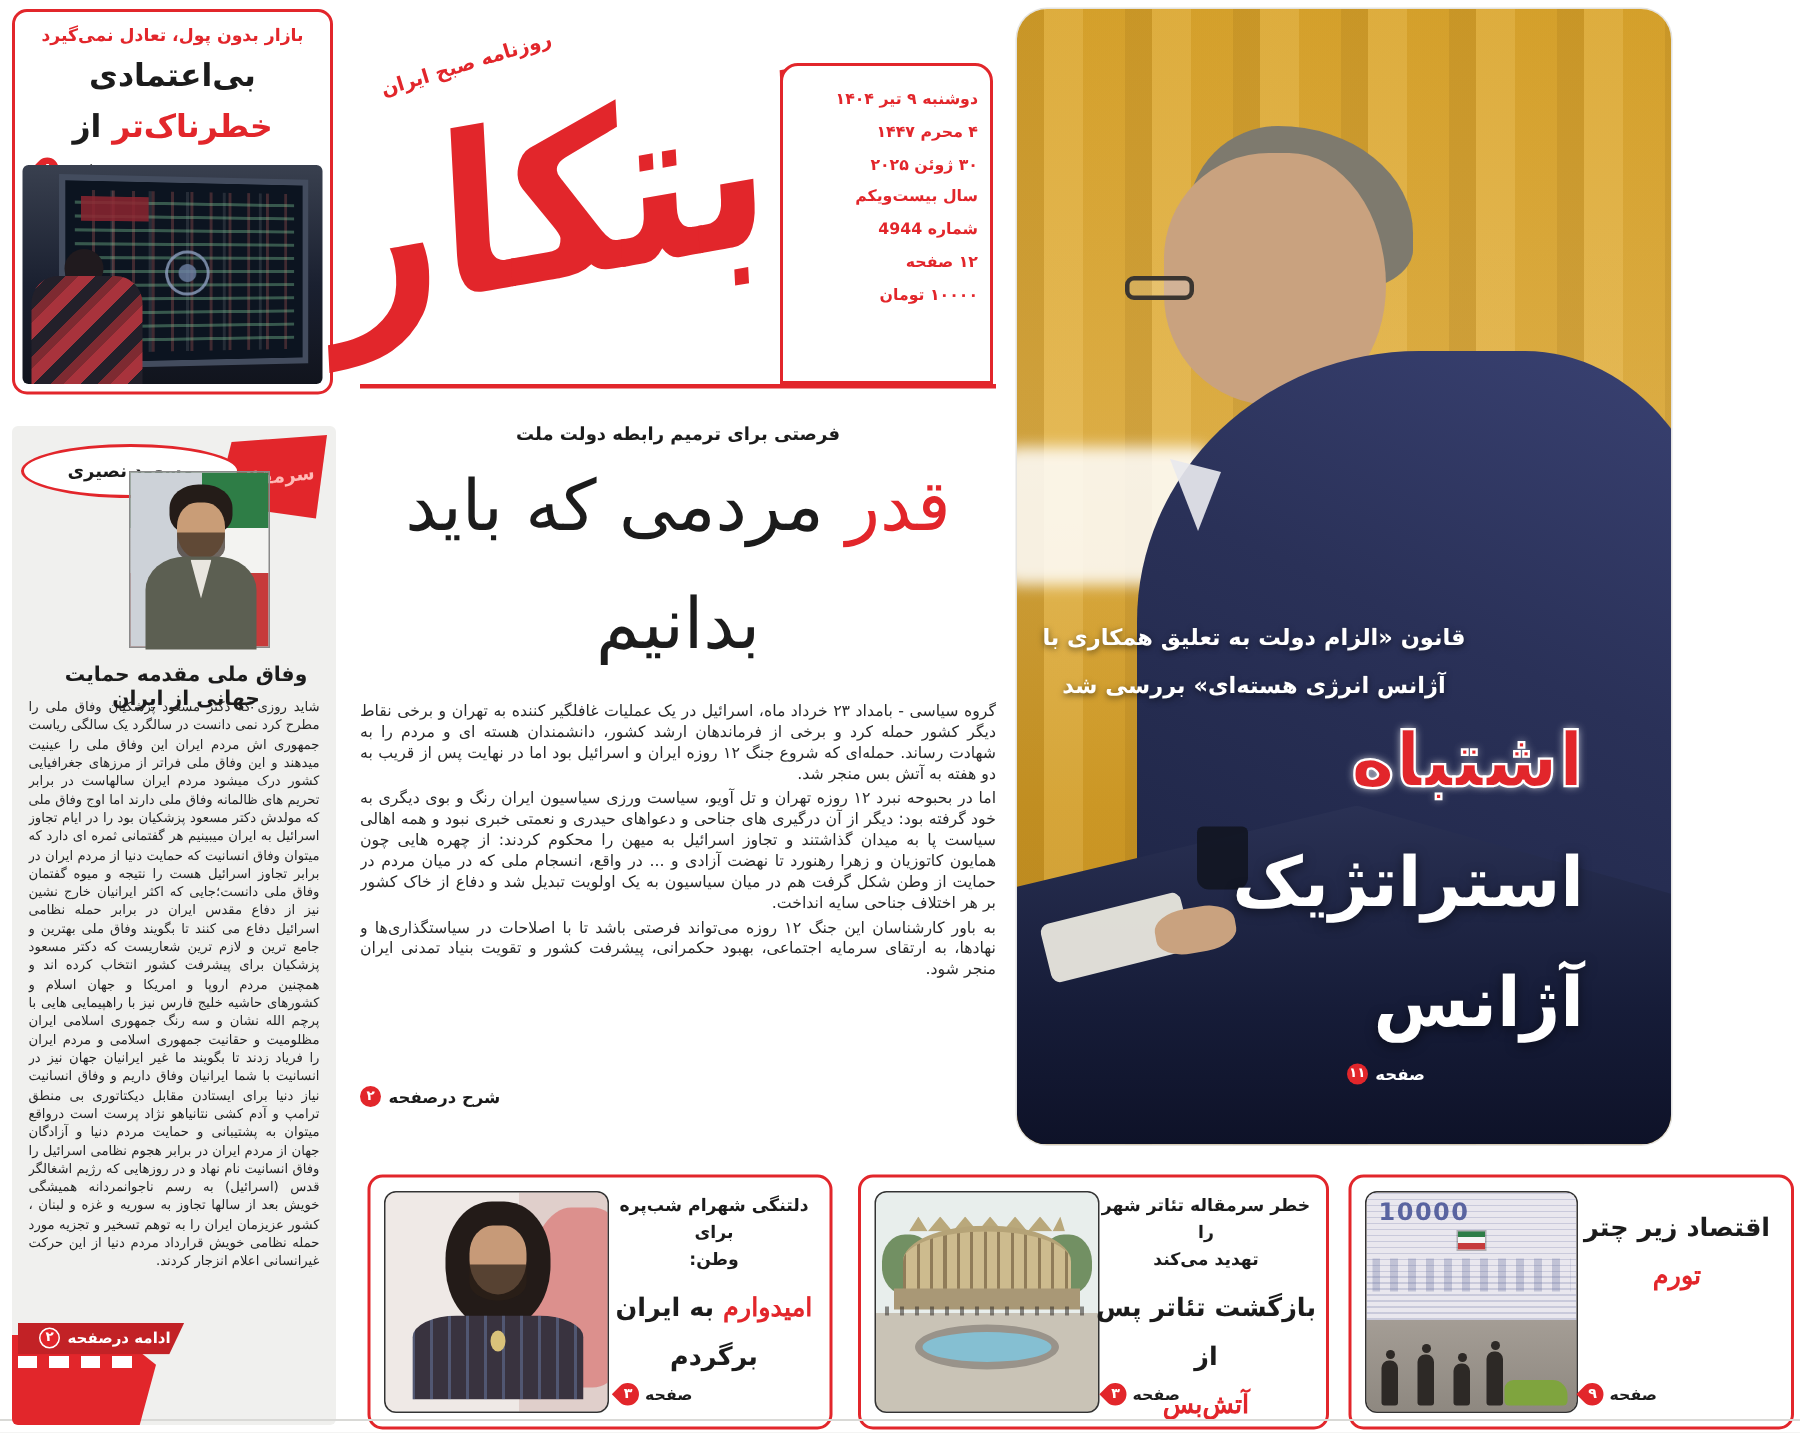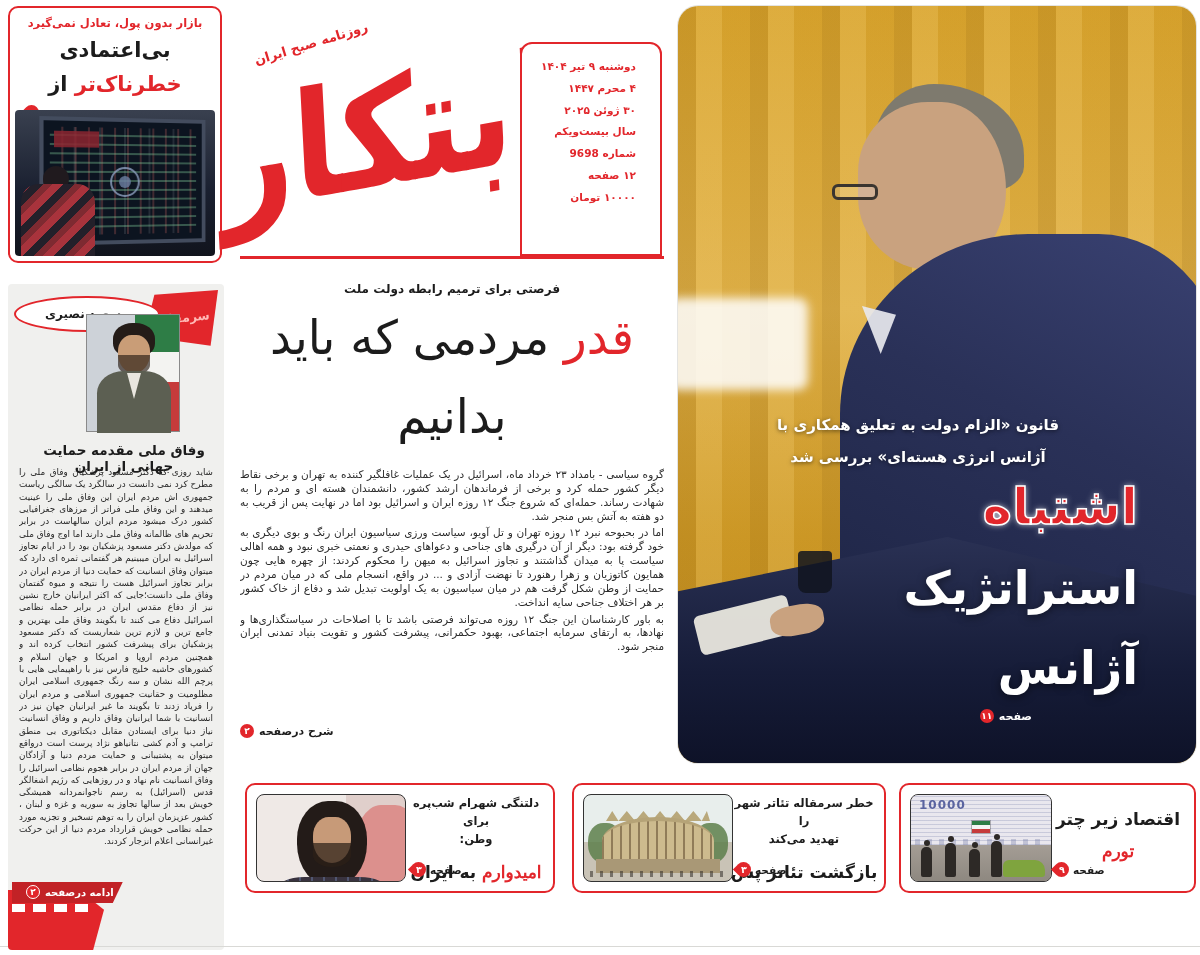--- a/index.html
+++ b/index.html
@@ -40,21 +40,21 @@
     background:repeating-linear-gradient(135deg,#a8333c 0 8px,#23202a 8px 16px, #7e2a31 16px 22px);}
   .viewer-head{position:absolute; left:28px; bottom:64px; width:26px; height:26px; border-radius:50%; background:#201a1e;}
 
   
   .tagline{position:absolute; left:252px; top:36px; color:var(--red); font-size:13px; font-weight:bold;
     transform:rotate(-17deg);}
   .logo{position:absolute; left:248px; top:18px; width:280px; height:230px; display:flex;
     align-items:center; justify-content:center; color:var(--red); font-weight:bold; font-size:128px;
     transform:rotate(-10deg) skewX(-7deg) scaleY(1.14); line-height:1;}
   .datebox{position:absolute; left:520px; top:42px; width:142px; height:214px;
-    border:2.5px solid var(--red); border-radius:12px 12px 0 0; background:#fff; padding:12px 24px;}
+    border:2.5px solid var(--red); border-radius:12px 12px 0 0; background:#fff; padding:12px 8px;}
   .datebox div{color:var(--red); font-size:10.5px; font-weight:bold; line-height:2.08;
     white-space:nowrap; text-align:right;}
   .mast-rule{position:absolute; left:240px; top:256px; width:424px; height:3px; background:var(--red);}
 
   
   .editorial{position:absolute; left:8px; top:284px; width:216px; height:666px; background:var(--soft);
     border-radius:4px; overflow:hidden;}
   .edit-flag{position:absolute; right:6px; top:6px; width:74px; height:58px; background:var(--red);
     clip-path:polygon(14% 8%, 100% 0, 90% 96%, 0 80%);}
   .edit-flag b{position:absolute; left:12px; top:20px; color:#ffb9b6; font-size:12.5px; transform:rotate(-6deg);}
@@ -90,21 +90,21 @@
     font-size:47px; line-height:79px;}
   .lead-headline .rd{color:var(--red);}
   .lead-body{margin-top:12px; height:252px; overflow:hidden; font-size:10.5px; line-height:1.32;
     text-align:justify; color:var(--body); font-weight:500;}
   .lead-body p{margin-bottom:3px;}
   .lead-more{margin-top:4px; text-align:left; font-size:11px; font-weight:bold; color:var(--ink);
     display:flex; justify-content:flex-start; align-items:center; gap:5px; direction:ltr;}
   .lead-more .lbl{direction:rtl;}
 
   
-  .photo-main{position:absolute; left:678px; top:6px; width:518px; height:757px; border-radius:20px;
+  .photo-main{position:absolute; left:678px; top:6px; width:436px; height:757px; border-radius:20px;
     overflow:hidden; box-shadow:0 0 0 1px #e4e4e2; background:
       repeating-linear-gradient(90deg, rgba(120,80,10,.16) 0 18px, rgba(255,232,170,.14) 18px 44px, rgba(120,80,10,.04) 44px 72px),
       linear-gradient(180deg,#d8a32c 0%, #e0b148 40%, #cf9a26 70%, #c18d1f 100%);}
   .glare{position:absolute; left:-10px; top:292px; width:140px; height:92px; background:#fff; opacity:.85;
     border-radius:10px; filter:blur(5px);}
   .suit{position:absolute; right:-36px; top:228px; width:392px; height:430px;
     background:linear-gradient(205deg,#3a4273 0%, #2a3158 45%, #1d2444 100%);
     border-radius:48% 34% 0 18% / 42% 38% 0 14%;}
   .collar{position:absolute; right:300px; top:300px; width:34px; height:48px; background:#e8e8ee;
     clip-path:polygon(0 0,100% 18%,55% 100%); opacity:.92;}
@@ -128,21 +128,21 @@
     font-size:15px; font-weight:bold; line-height:2.1; text-shadow:0 1px 4px rgba(0,0,0,.55);}
   .photo-headline{position:absolute; right:58px; top:460px; text-align:right;}
   .photo-headline .l1{color:var(--red); font-size:50px; font-weight:bold; line-height:82px;
     -webkit-text-stroke:1.5px #fff; text-shadow:0 0 6px rgba(255,255,255,.85);}
   .photo-headline .l2,.photo-headline .l3{color:#fff; font-size:46px; font-weight:bold; line-height:80px;
     text-shadow:0 2px 8px rgba(0,0,0,.5);}
   .photo-page{position:absolute; right:164px; top:703px; color:#fff; font-size:11px; font-weight:bold;
     display:flex; align-items:center; gap:5px;}
 
   
-  .bbox{position:absolute; top:783px; height:110px; border:2px solid var(--red); border-radius:10px;
+  .bbox{position:absolute; top:783px; height:170px; border:2px solid var(--red); border-radius:10px;
     background:#fff; overflow:hidden;}
   .bbox .bphoto{position:absolute; left:9px; top:9px; bottom:9px; border:1px solid #333; border-radius:8px; overflow:hidden;}
   .btext{position:absolute; right:6px; top:10px; bottom:8px;}
   .bkicker{text-align:center; font-size:11.5px; font-weight:bold; color:var(--ink); line-height:1.55;}
   .bheadline{margin-top:8px; text-align:center; font-size:17px; font-weight:bold; color:var(--ink); line-height:1.9;}
   .bheadline .rd{color:var(--red);font-family:Liberation Serif, serif;}
   .bbadge{position:absolute; left:6px; bottom:6px;}
 
   #box1{left:245px; width:310px;} #box1 .bphoto{width:150px;} #box1 .btext{width:142px;}
   #box2{left:572px; width:314px;} #box2 .bphoto{width:150px;} #box2 .btext{width:148px;}
@@ -169,21 +169,21 @@
   .th-base{position:absolute; left:50%; top:64px; width:124px; height:14px; margin-left:-62px; background:#a99876;}
   .th-pool{position:absolute; left:50%; top:88px; width:96px; height:30px; margin-left:-48px; background:#85bfd2;
     border:5px solid #99938a; border-radius:50%;}
   .th-crowd{position:absolute; left:6px; right:6px; top:76px; height:6px;
     background:repeating-linear-gradient(90deg, rgba(50,45,40,.55) 0 3px, transparent 3px 10px);}
 
   
   .p-note{background:#b3ada6;}
   .note-top{position:absolute; left:0; right:0; top:0; height:58%;
     background:repeating-linear-gradient(0deg, rgba(86,96,150,.22) 0 1px, transparent 1px 4px), #e9e7ee;}
-  .note-num{position:absolute; left:8px; top:3px; direction:ltr; font-size:12px; font-weight:bold; color:#5a64a0; letter-spacing:1px;}
+  .note-num{position:absolute; left:8px; top:3px; direction:ltr; font-size:16px; font-weight:bold; color:#5a64a0; letter-spacing:1px;}
   .note-flag{position:absolute; left:50%; top:26px; width:18px; height:12px; margin-left:-9px;
     background:linear-gradient(180deg,#2e7d46 0 33%, #f5f5f5 33% 66%, #c63b3b 66% 100%); box-shadow:0 0 0 1px rgba(0,0,0,.25);}
   .note-crowd{position:absolute; left:4px; right:4px; top:44px; height:22px;
     background:repeating-linear-gradient(90deg, rgba(90,100,150,.35) 0 5px, transparent 5px 12px); opacity:.8;}
   .street{position:absolute; left:0; right:0; bottom:0; height:42%; background:linear-gradient(180deg,#a49d95,#8e8880);}
   .ped{position:absolute; bottom:4px; width:11px; height:30px; background:#2d2926; border-radius:5px 5px 2px 2px;}
   .ped::before{content:""; position:absolute; left:2.5px; top:-7px; width:6px; height:6px; border-radius:50%; background:#2d2926;}
   .car{position:absolute; right:6px; bottom:4px; width:42px; height:17px; background:#7fa43e; border-radius:6px 10px 3px 3px;}
 
   .page-bottom-rule{position:absolute; left:0; right:0; top:946px; height:1px; background:#d9d9d6;}
@@ -213,21 +213,21 @@
     </div>
   </div>
 
   <div class="tagline">روزنامه صبح ایران</div>
   <div class="logo">ابتکار</div>
   <div class="datebox">
     <div>دوشنبه ۹ تیر ۱۴۰۴</div>
     <div>۴ محرم ۱۴۴۷</div>
     <div>۳۰ ژوئن ۲۰۲۵</div>
     <div>سال بیست‌ویکم</div>
-    <div>شماره 9698</div>
+    <div>شماره 4944</div>
     <div>۱۲ صفحه</div>
     <div>۱۰۰۰۰ تومان</div>
   </div>
   <div class="mast-rule"></div>
 
   <div class="editorial">
     <div class="edit-flag">
       <b>سرمقاله</b>
     </div>
     <div class="edit-oval">

